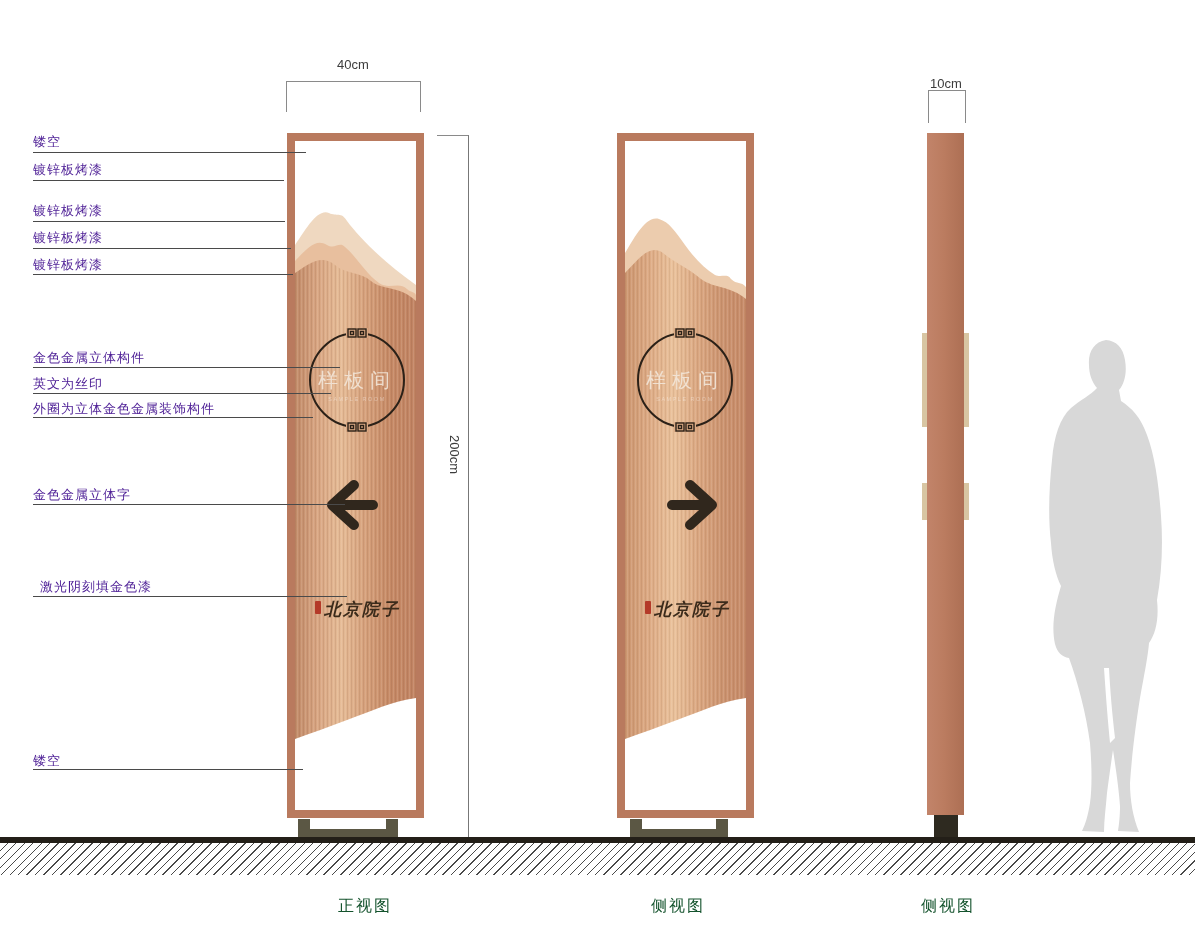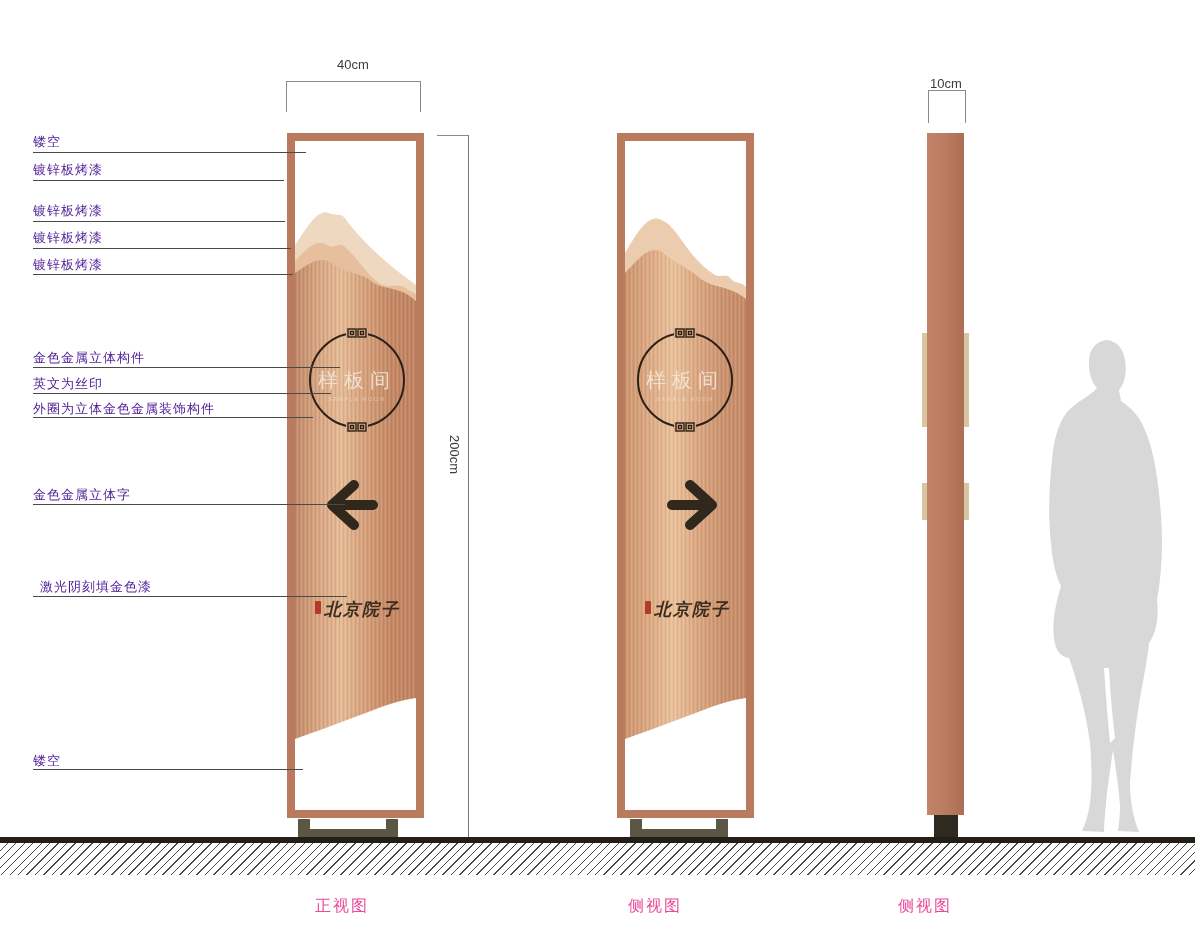--- a/index.html
+++ b/index.html
@@ -20,21 +20,21 @@
   .prot{position:absolute;width:5px;background:#d8c5a2;}
   
   .base-post{position:absolute;width:12px;height:19px;background:#5b5744;z-index:5;}
   .base-bar{position:absolute;height:9px;background:#5b5744;z-index:5;}
   .profile-base{position:absolute;left:934px;top:814px;width:24px;height:27px;background:#2e2a20;z-index:5;}
   
   .ground-line{position:absolute;left:0;top:837px;width:1195px;height:6px;background:#231f18;z-index:20;}
   .ground-hatch{position:absolute;left:0;top:843px;width:1195px;height:32px;z-index:20;
       background:repeating-linear-gradient(135deg,#ffffff 0,#ffffff 5px,#4a4a4a 5px,#4a4a4a 6px);}
   
-  .view-label{position:absolute;font-size:16px;color:#ec4899;text-align:left;width:100px;letter-spacing:2px;}
+  .view-label{position:absolute;font-size:16px;color:#14532d;text-align:center;width:100px;letter-spacing:2px;}
   .silhouette{position:absolute;left:1036px;top:338px;z-index:1;}
 </style>
 </head>
 <body>
 
 <div class="canvas">
 
   <span class="callout-text" style="left:33px;top:133px">镂空</span>
   <div class="callout-line" style="left:33px;top:152px;width:273px"></div>
 

